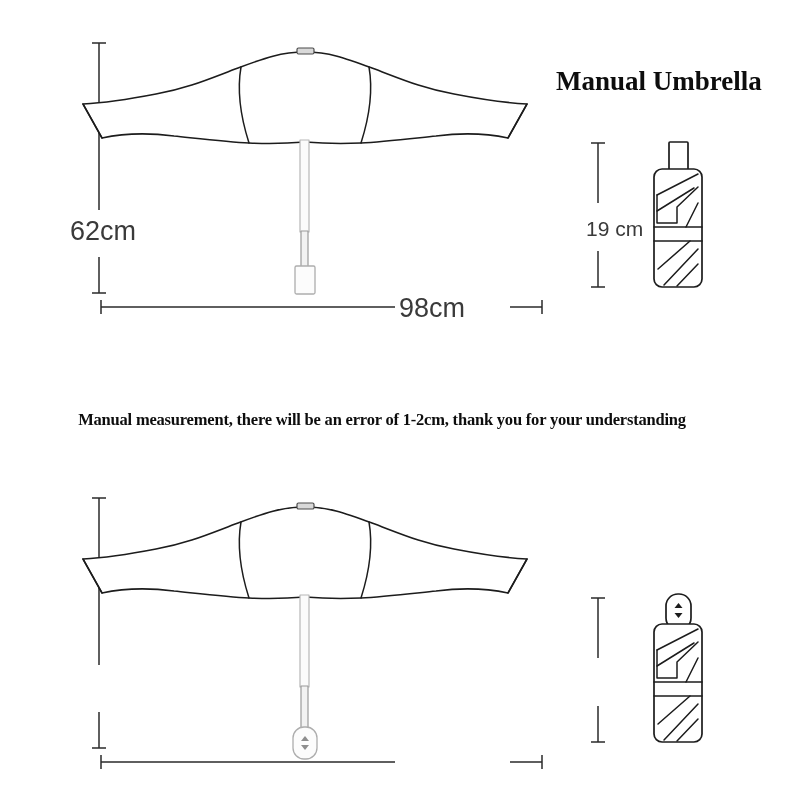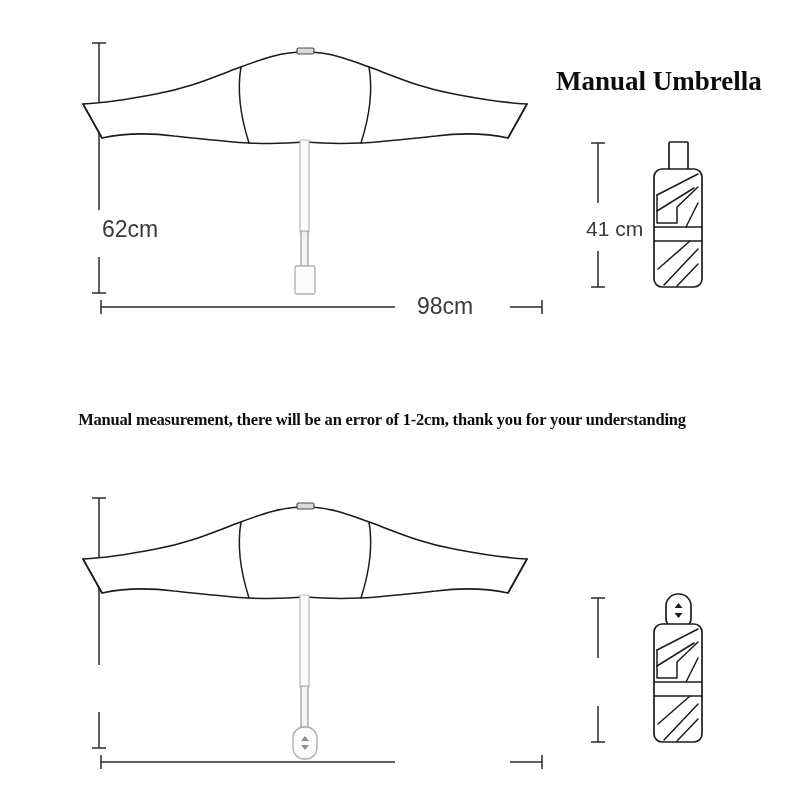--- a/index.html
+++ b/index.html
@@ -132,25 +132,25 @@
 
   
   .dim-label {
     position: absolute;
     color: #3a3a3a;
     font-family: "Liberation Sans", sans-serif;
     font-weight: 400;
     white-space: nowrap;
     line-height: 1;
   }
-  .dim-label-large { font-size: 23px; letter-spacing: 0px; margin-left: 32px; }
+  .dim-label-large { font-size: 27px; letter-spacing: 0px; }
   .dim-label-small { font-size: 21px; letter-spacing: 0px; }
 
   #label-height-manual { left: 70px; top: 218px; }
-  #label-width-manual  { left: 385px; top: 295px; text-align: center; }
+  #label-width-manual  { left: 399px; top: 295px; text-align: center; }
   #label-folded-manual { left: 586px; top: 218px; }
 
   
   .product-title {
     position: absolute;
     font-family: "Liberation Serif", serif;
     font-weight: bold;
     font-size: 27px;
     color: #0d0d0d;
     white-space: nowrap;
@@ -252,21 +252,21 @@
       <path class="folded-fold" d="M 92 140 L 133 119"></path>
       <path class="folded-fold" d="M 92 156 L 129 133"></path>
       <path class="folded-fold" d="M 92 140 L 92 168 L 112 168 L 112 152 L 133 132"></path>
       <path class="folded-fold" d="M 121 172 L 133 148"></path>
 
       <path class="folded-fold" d="M 93 214 L 125 186"></path>
       <path class="folded-fold" d="M 99 230 L 133 194"></path>
       <path class="folded-fold" d="M 112 231 L 133 209"></path>
     </svg>
 
-    <div class="dim-label dim-label-small" id="label-folded-manual">41 cm</div>
+    <div class="dim-label dim-label-small" id="label-folded-manual">19 cm</div>
   </div>
 
   <div id="disclaimer-note">Manual measurement, there will be an error of 1-2cm, thank you for your understanding</div>
 
   <div class="section" id="section-automatic">
 
     <svg class="spec-svg open-umbrella-svg" viewBox="0 0 510 340">
 
       <g>
         <path class="dim-tick" d="M 37 43 L 51 43"></path>

